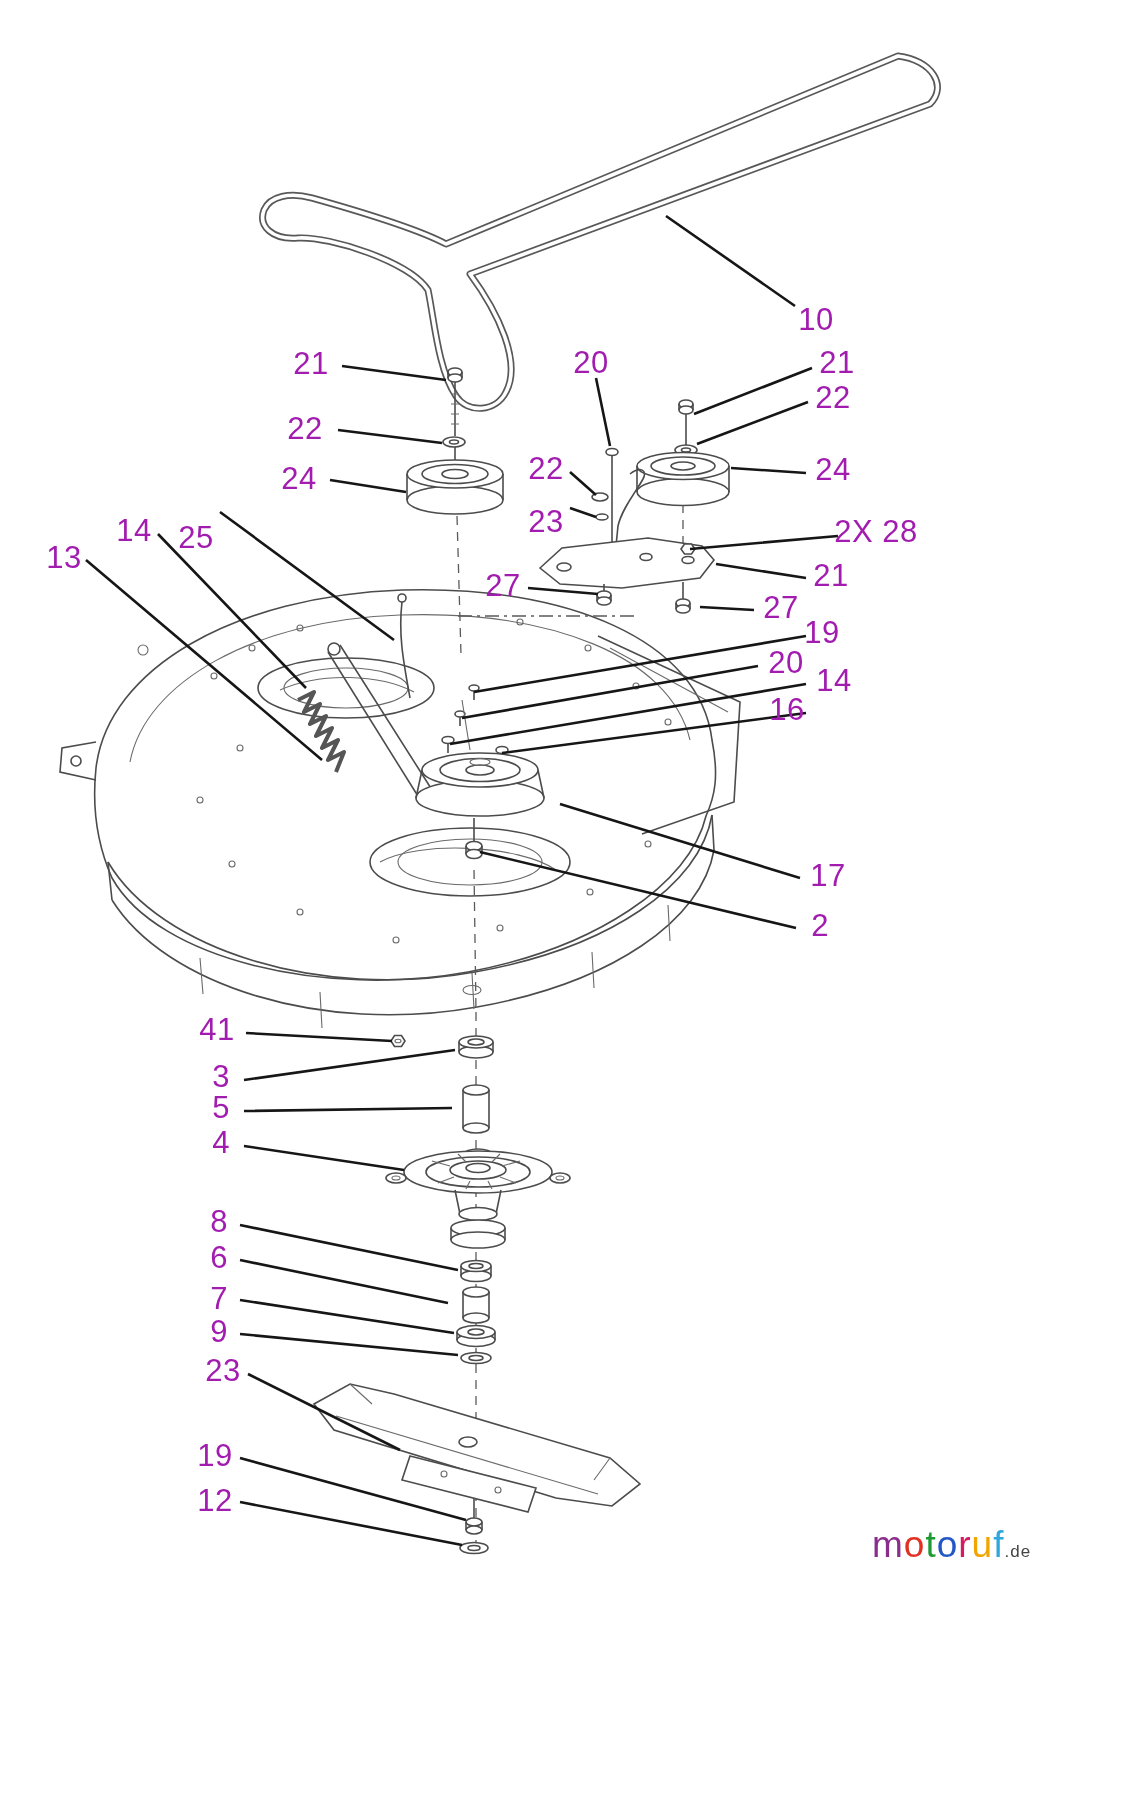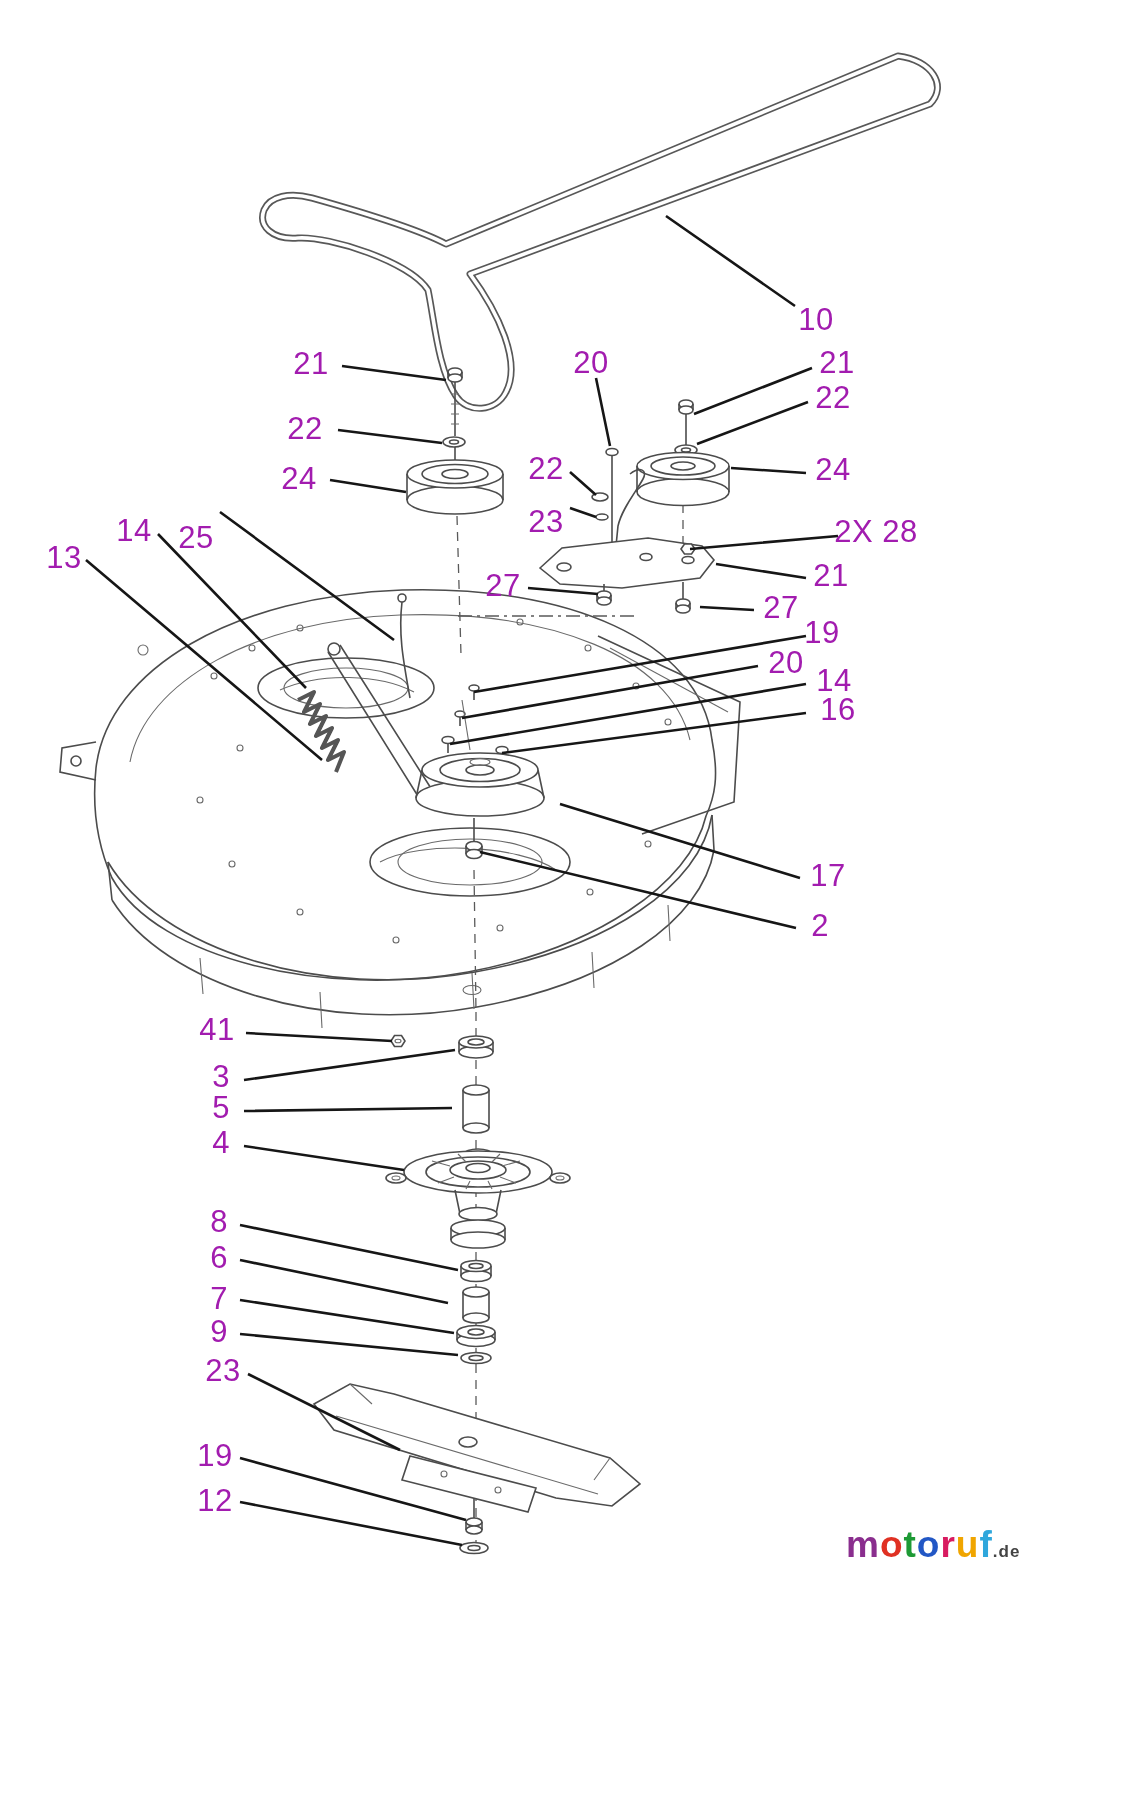--- a/index.html
+++ b/index.html
@@ -1,21 +1,21 @@
 <!DOCTYPE html>
 <html><head>
 <meta charset="utf-8">
 <style>
   html,body{margin:0;padding:0;background:#ffffff;}
   .canvas{position:relative;width:1124px;height:1800px;background:#fff;
           font-family:"Liberation Sans",sans-serif;overflow:hidden;}
   .artwork{position:absolute;left:0;top:0;}
   .callout{position:absolute;transform:translate(-50%,-50%);font-size:31px;
            color:#a21caf;white-space:nowrap;letter-spacing:.5px;}
-  .logo{position:absolute;left:846px;top:1524px;font-weight:bold;font-size:37px;
+  .logo{position:absolute;left:872px;top:1524px;font-weight:normal;font-size:37px;
         letter-spacing:1px;white-space:nowrap;text-align:center;}
   .logo .suffix{font-size:17px;}
   
   .ln{fill:none;stroke:#4c4c4c;stroke-width:1.6;}
   .wh{fill:#ffffff;stroke:#4c4c4c;stroke-width:1.6;}
   .thin{fill:none;stroke:#6a6a6a;stroke-width:1.1;}
   .coil{fill:none;stroke:#555;stroke-width:4;stroke-linejoin:round;}
   .ld{fill:none;stroke:#161616;stroke-width:2.6;}
   .dash{fill:none;stroke:#5a5a5a;stroke-width:1.3;stroke-dasharray:9 7;}
   .dashdot{fill:none;stroke:#5a5a5a;stroke-width:1.3;stroke-dasharray:14 5 3 5;}
@@ -304,21 +304,21 @@
 <span class="callout" style="left:546px;top:469px">22</span>
 <span class="callout" style="left:546px;top:522px">23</span>
 <span class="callout" style="left:833px;top:470px">24</span>
 <span class="callout" style="left:876px;top:532px">2X 28</span>
 <span class="callout" style="left:831px;top:576px">21</span>
 <span class="callout" style="left:503px;top:586px">27</span>
 <span class="callout" style="left:781px;top:608px">27</span>
 <span class="callout" style="left:822px;top:633px">19</span>
 <span class="callout" style="left:786px;top:663px">20</span>
 <span class="callout" style="left:834px;top:681px">14</span>
-<span class="callout" style="left:838px;top:710px">16</span>
+<span class="callout" style="left:787px;top:710px">16</span>
 <span class="callout" style="left:196px;top:538px">25</span>
 <span class="callout" style="left:134px;top:531px">14</span>
 <span class="callout" style="left:64px;top:558px">13</span>
 <span class="callout" style="left:828px;top:876px">17</span>
 <span class="callout" style="left:820px;top:926px">2</span>
 <span class="callout" style="left:217px;top:1030px">41</span>
 <span class="callout" style="left:221px;top:1077px">3</span>
 <span class="callout" style="left:221px;top:1108px">5</span>
 <span class="callout" style="left:221px;top:1143px">4</span>
 <span class="callout" style="left:219px;top:1222px">8</span>

